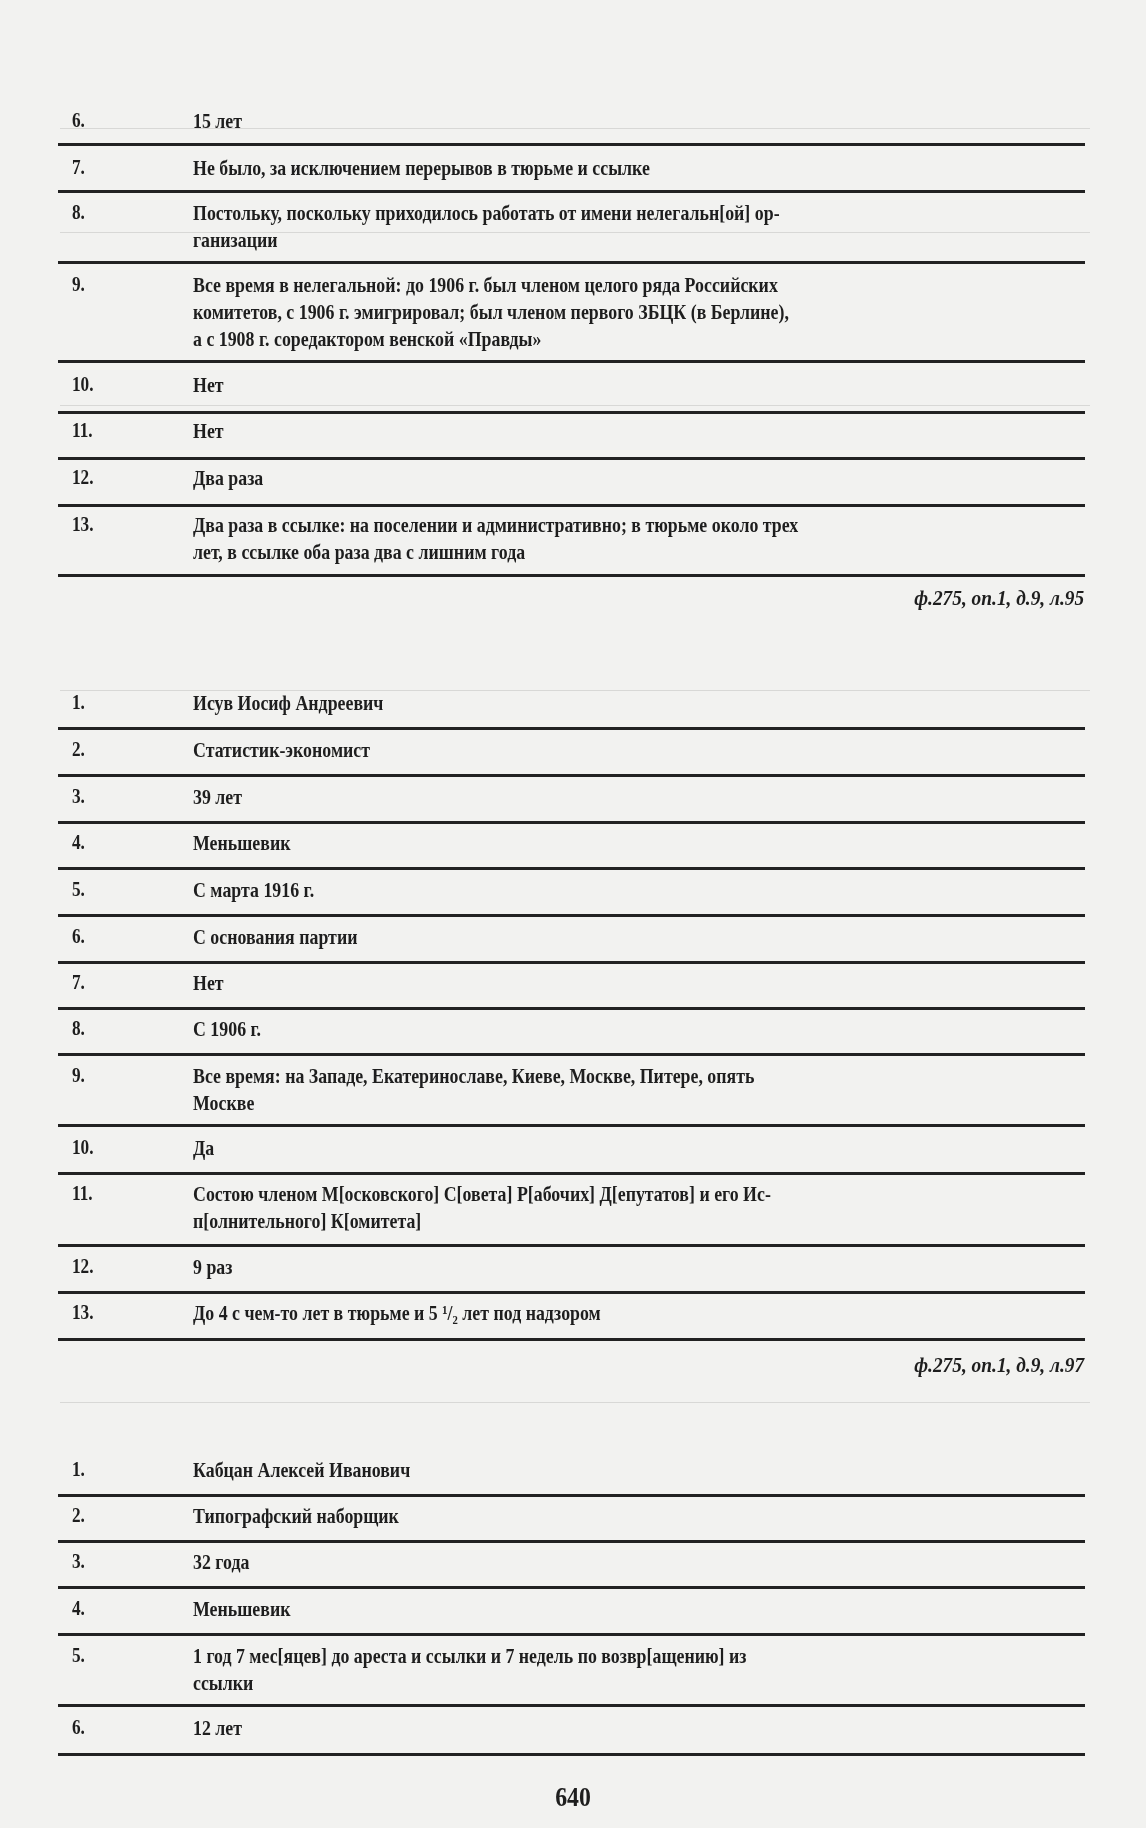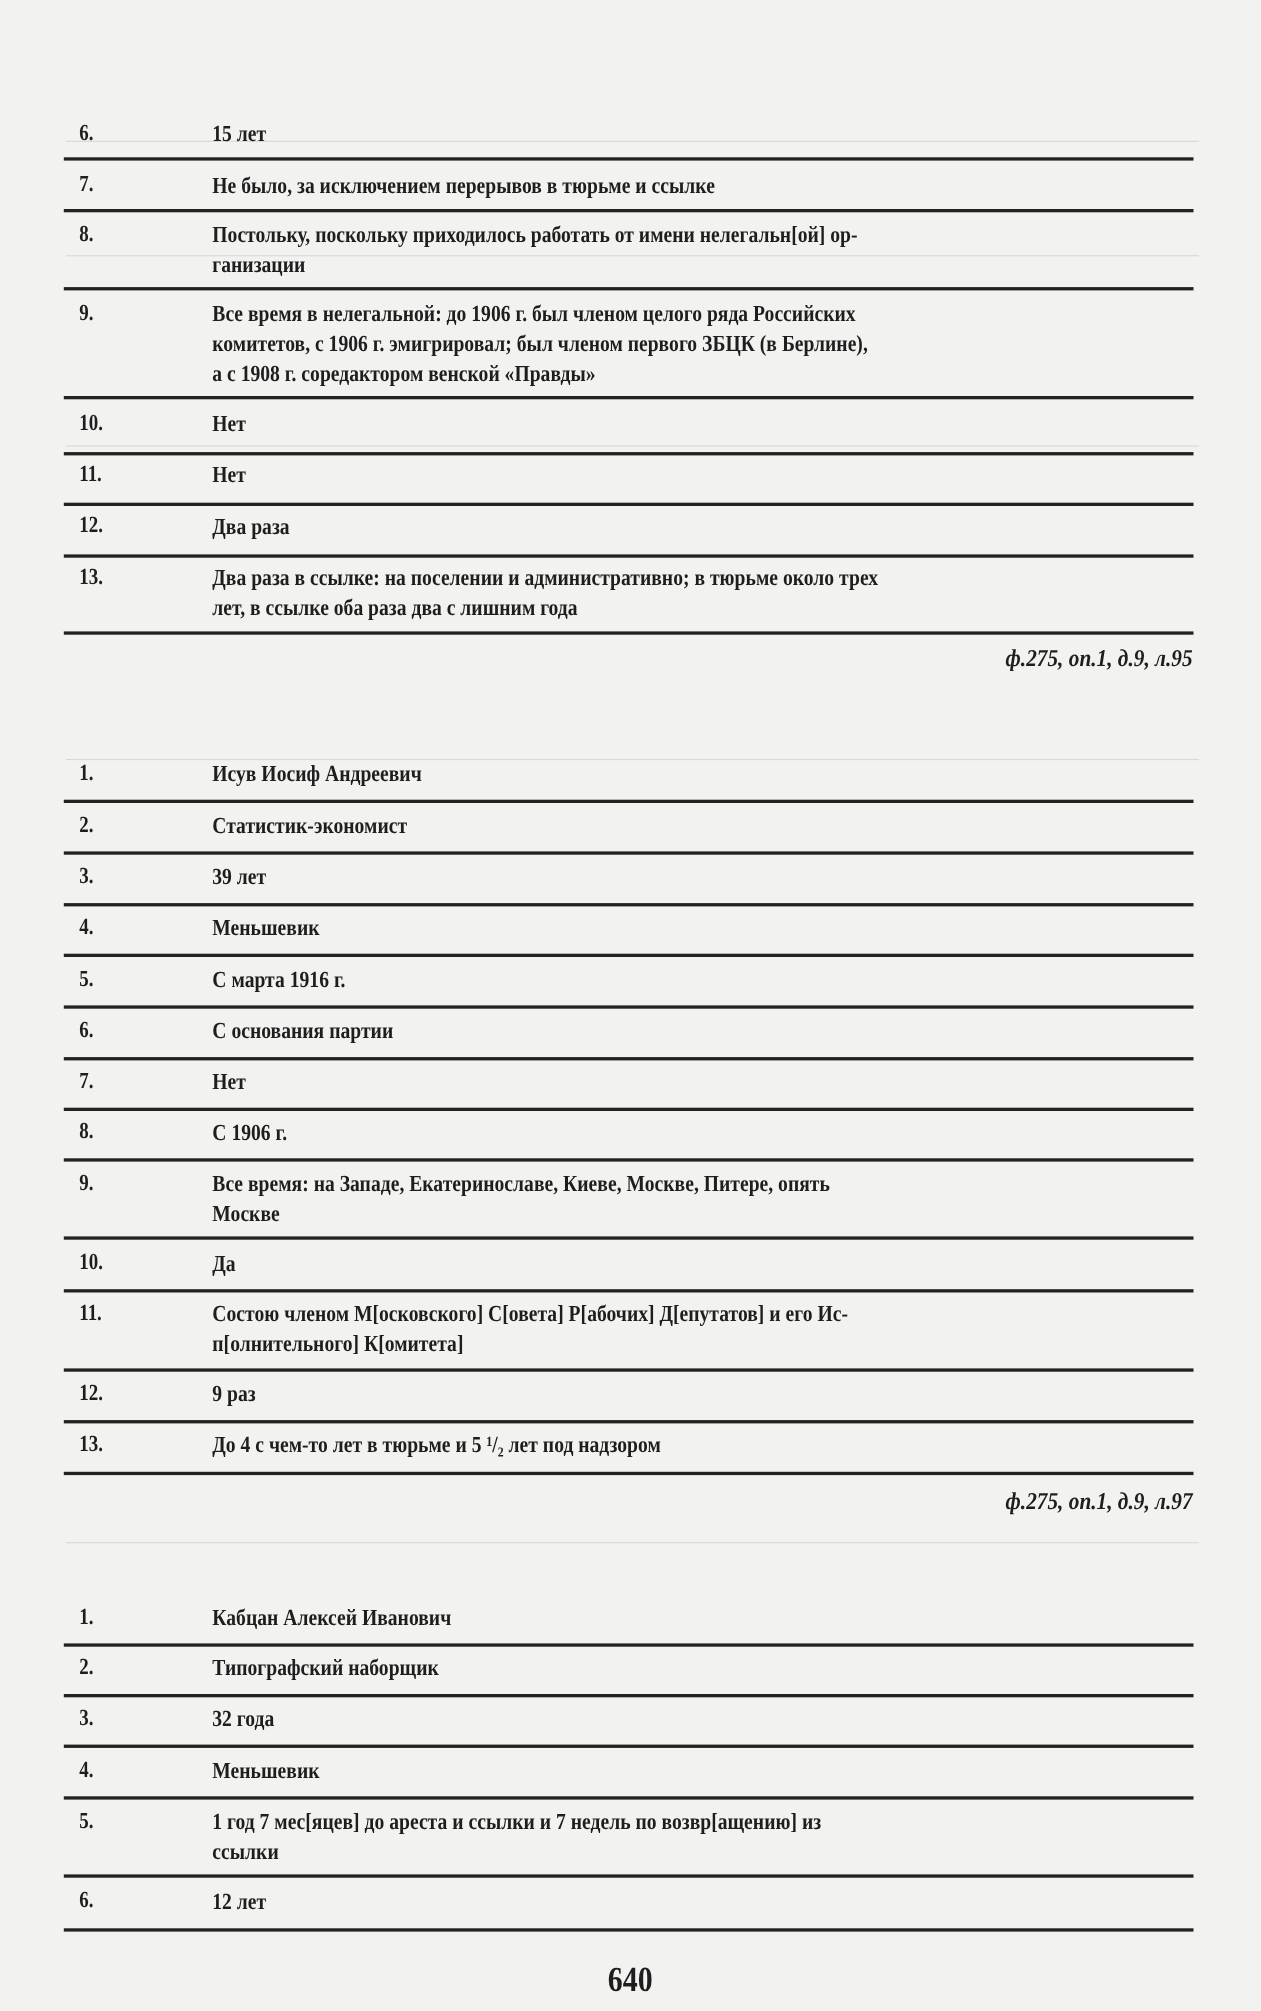--- a/index.html
+++ b/index.html
@@ -31,21 +31,21 @@
     transform:scaleX(0.85); transform-origin:left top;
     white-space:pre-line;
   }
   .ref {
     position:absolute; right:62px;
     font-size:22px; font-weight:bold; font-style:italic;
     transform:scaleX(0.88); transform-origin:right top;
   }
   .pagenum {
     position:absolute; left:0; width:1146px; top:1781px;
-    text-align:center; font-size:32px; font-weight:bold;
+    text-align:center; font-size:28px; font-weight:bold;
   }
   .pagenum span { display:inline-block; transform:scaleX(0.85); }
   .ghost {
     position:absolute; left:60px; width:1030px; height:1px; background:#d8d8d6;
   }
 </style>
 </head>
 <body>
 
 <div class="page">

